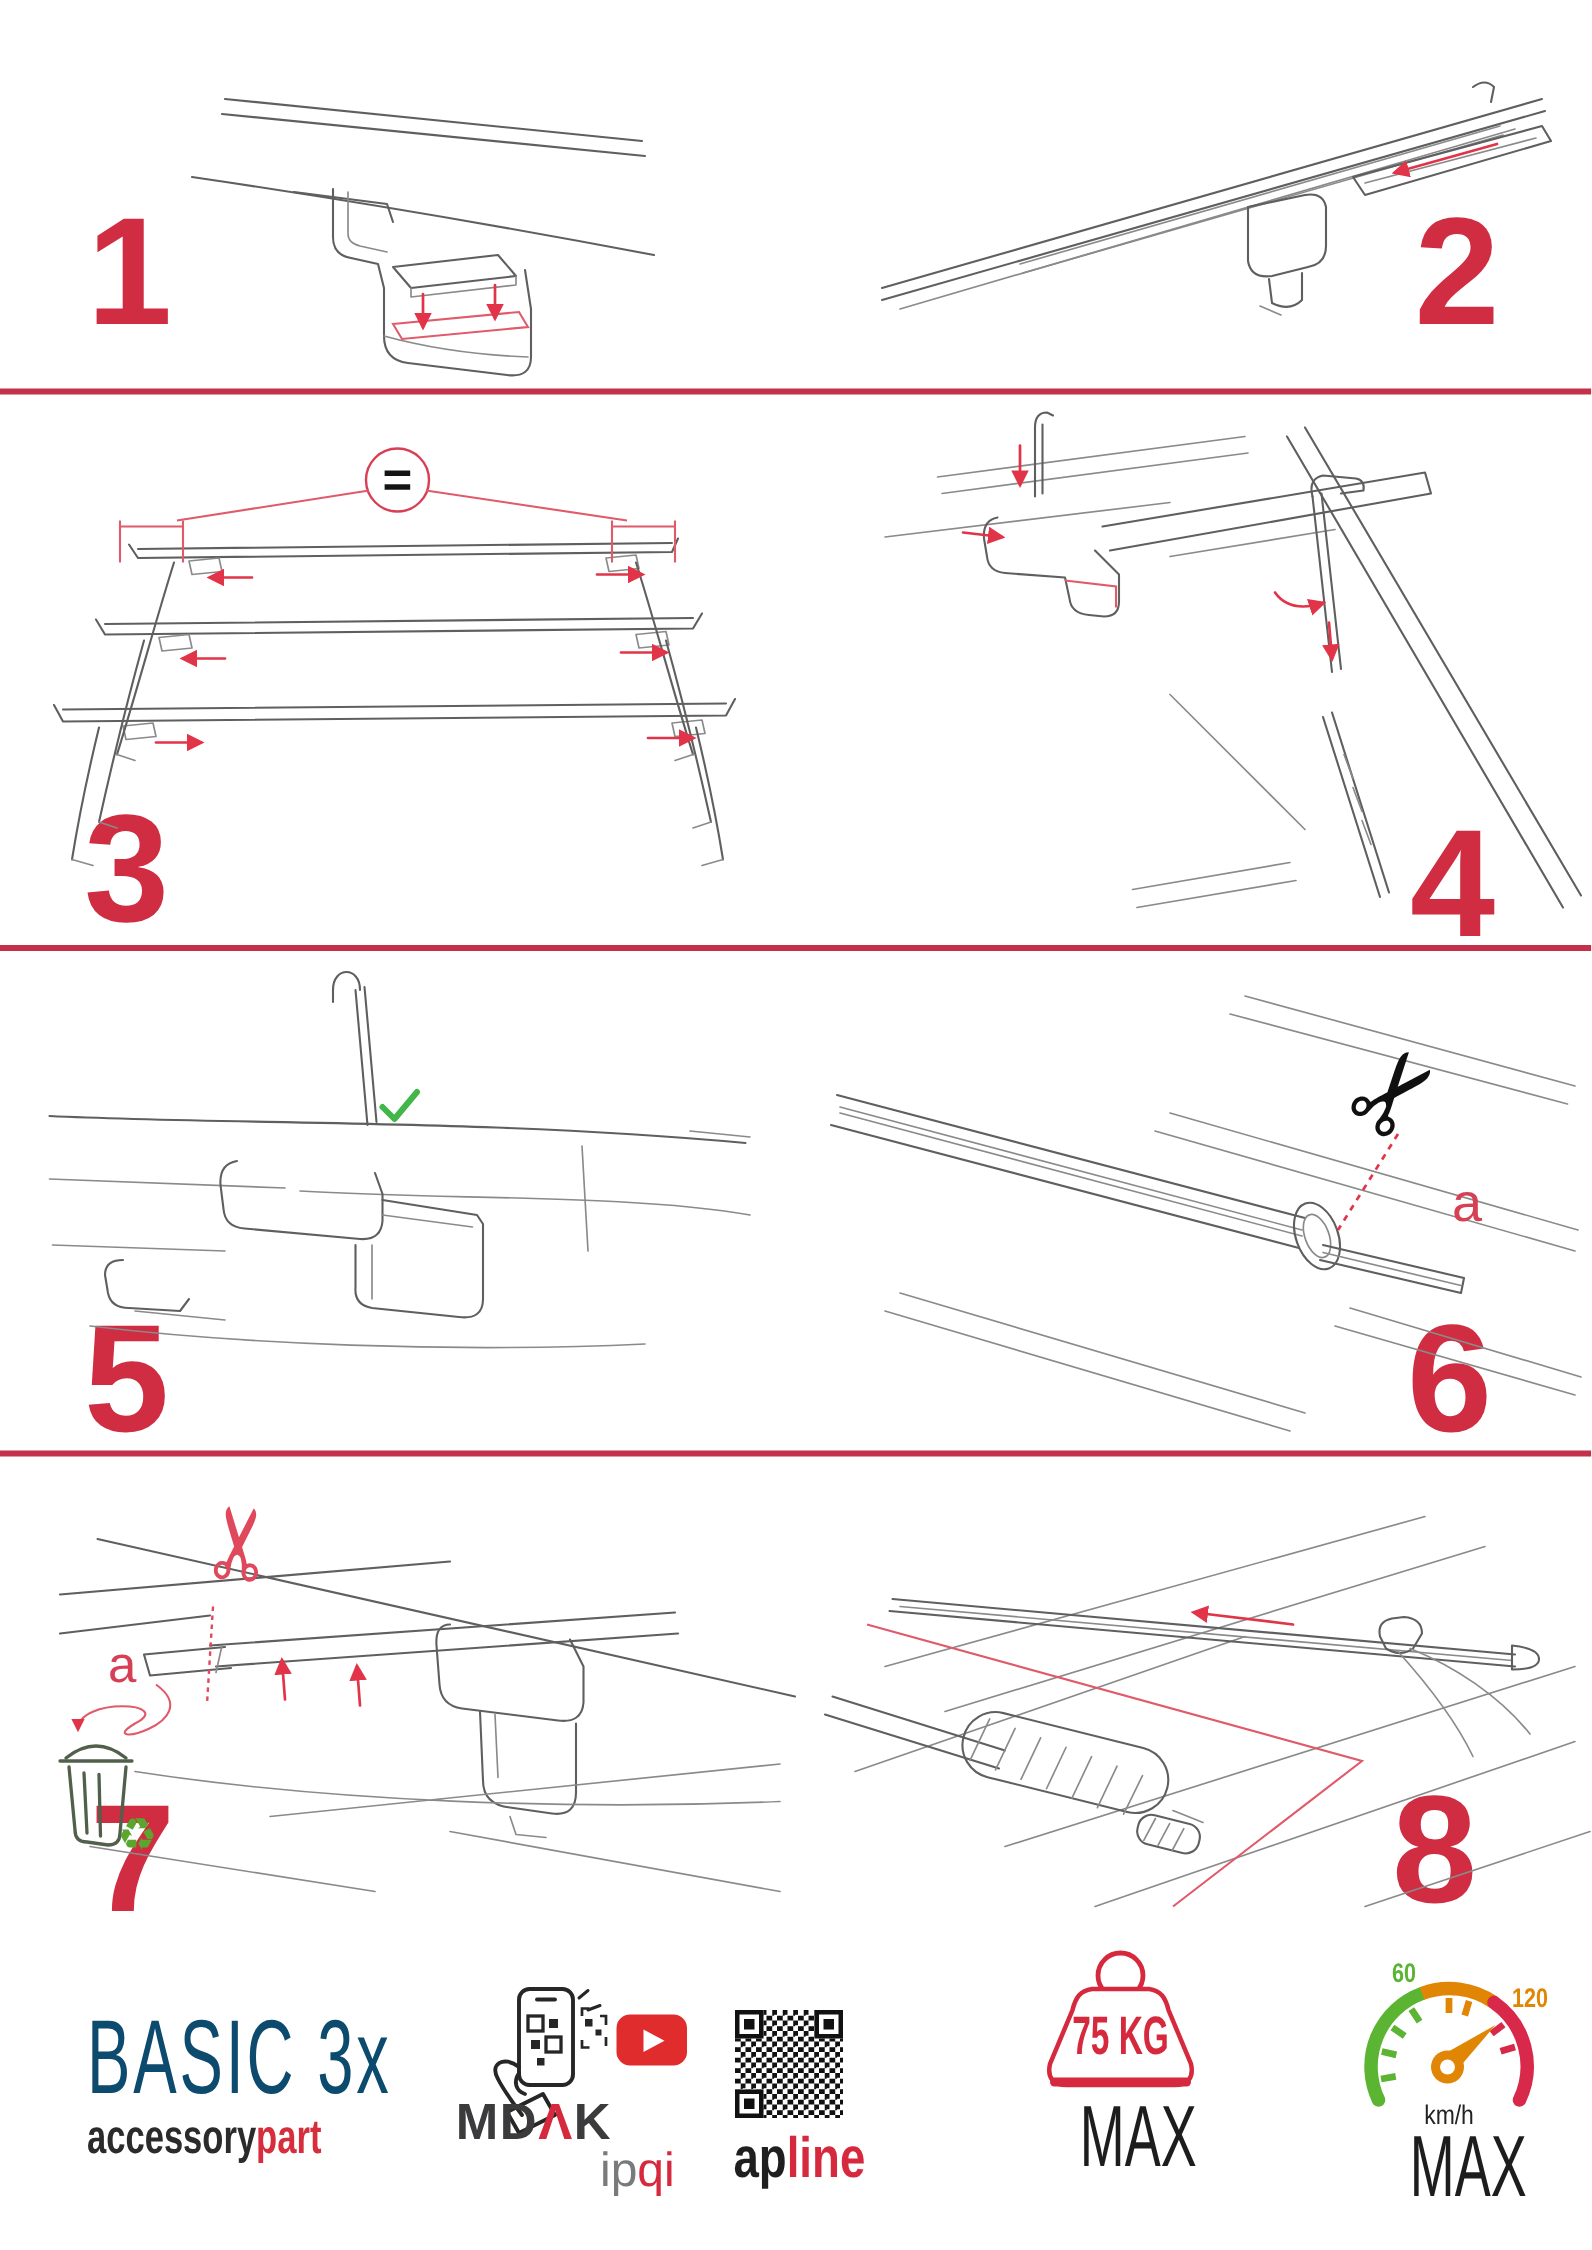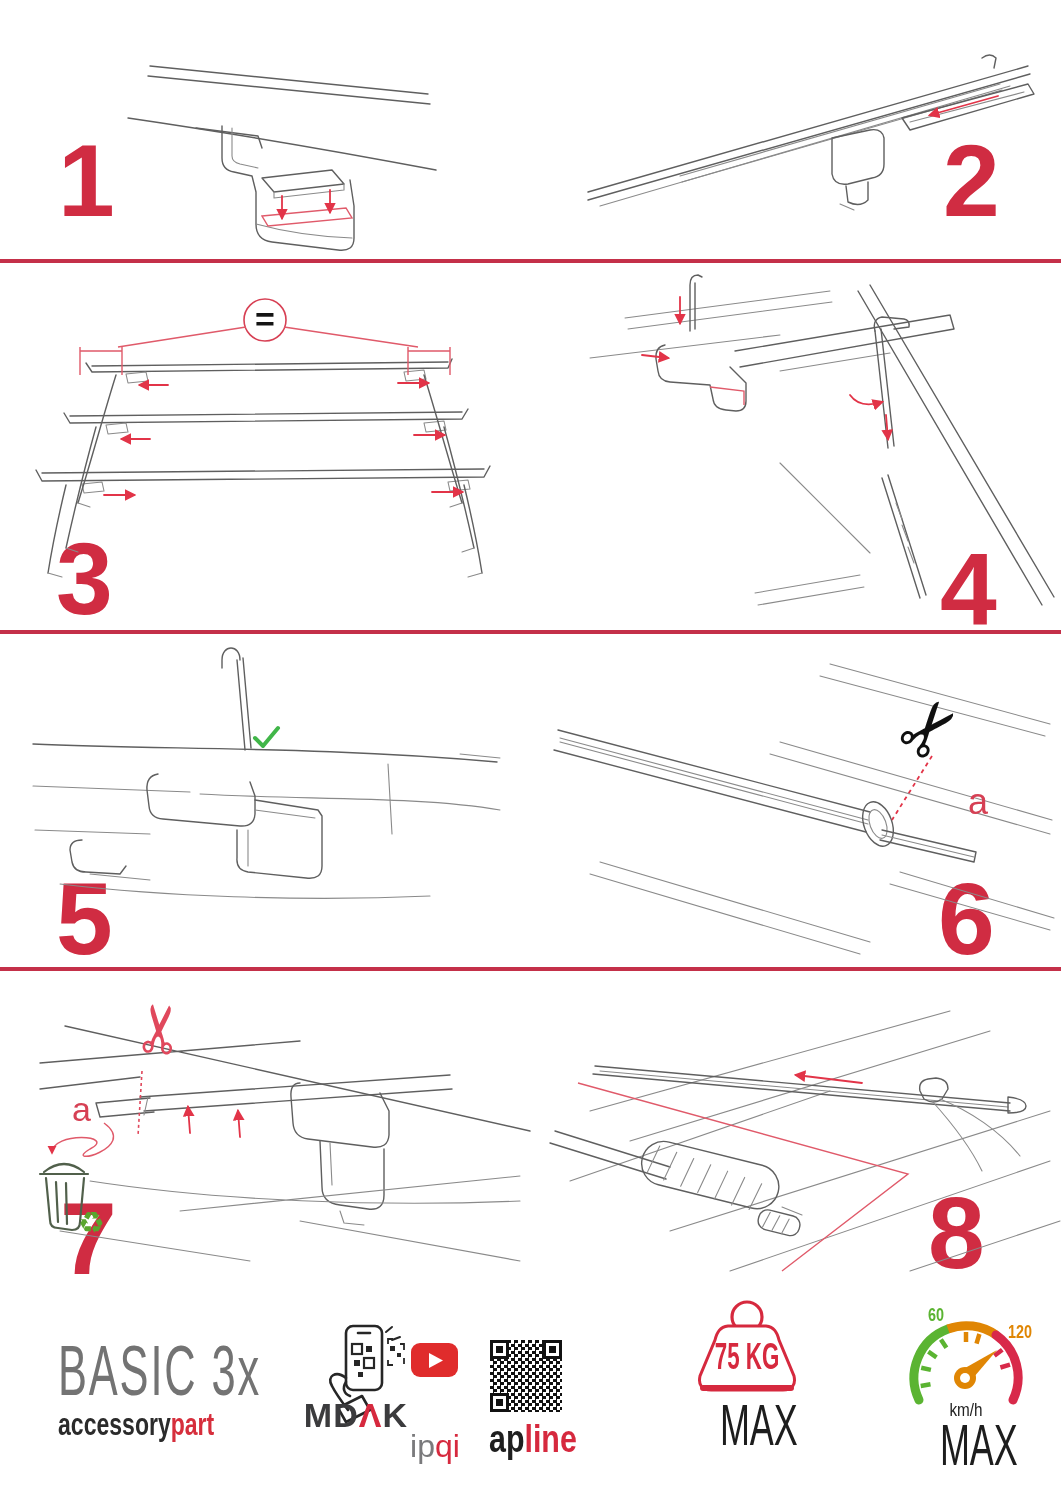--- a/index.html
+++ b/index.html
@@ -9,28 +9,28 @@
   .stepnum{position:absolute;font-size:102px;font-weight:700;color:#d02c42;line-height:1;}
   svg{position:absolute;overflow:visible;}
   svg text{font-family:"Liberation Sans",sans-serif;}
   .draw{fill:none;stroke:#5f5f5f;stroke-width:1.4;stroke-linecap:round;stroke-linejoin:round;}
   .draw2{fill:none;stroke:#8a8a8a;stroke-width:1.1;stroke-linecap:round;stroke-linejoin:round;}
   .red{fill:none;stroke:#e23448;stroke-width:1.8;stroke-linecap:round;stroke-linejoin:round;}
   .redthin{fill:none;stroke:#e05a6a;stroke-width:1.4;}
   .cond{display:inline-block;transform:scaleX(0.68);transform-origin:0 50%;white-space:nowrap;}
   .condc{display:inline-block;transform:scaleX(0.62);transform-origin:50% 50%;white-space:nowrap;}
   .basic{position:absolute;left:58px;top:1336px;font-size:70px;font-weight:400;
-         color:#737373;letter-spacing:3px;line-height:1;}
+         color:#0c4a6e;letter-spacing:3px;line-height:1;}
   .brandline{position:absolute;left:58px;top:1408px;font-size:32px;font-weight:700;line-height:1;}
   .brand-black{color:#2b2b2b;}
   .brand-red{color:#d62e3c;}
   .mdak{position:absolute;left:288px;top:1396px;width:120px;text-align:right;
         font-size:34px;font-weight:700;color:#3b3b3d;letter-spacing:1px;}
   .mdak .caret{color:#d6293e;}
-  .ipqi{position:absolute;left:400px;top:1428px;width:70px;text-align:center;
+  .ipqi{position:absolute;left:400px;top:1428px;width:70px;
         font-size:32px;font-weight:400;}
   .ipqi .gray{color:#7a7a7c;}
   .ipqi .redp{color:#d6293e;}
   .apline{position:absolute;left:478px;top:1420px;width:100px;text-align:left;
         font-size:38px;font-weight:600;line-height:1;}
   .apline .blackp{color:#1f1f1f;}
   .apline .redp{color:#d6293e;}
   .maxlabel{position:absolute;width:160px;text-align:right;font-size:58px;font-weight:400;
         color:#1d1d1d;line-height:1;}
   .qr{position:absolute;left:490px;top:1340px;width:72px;height:72px;

